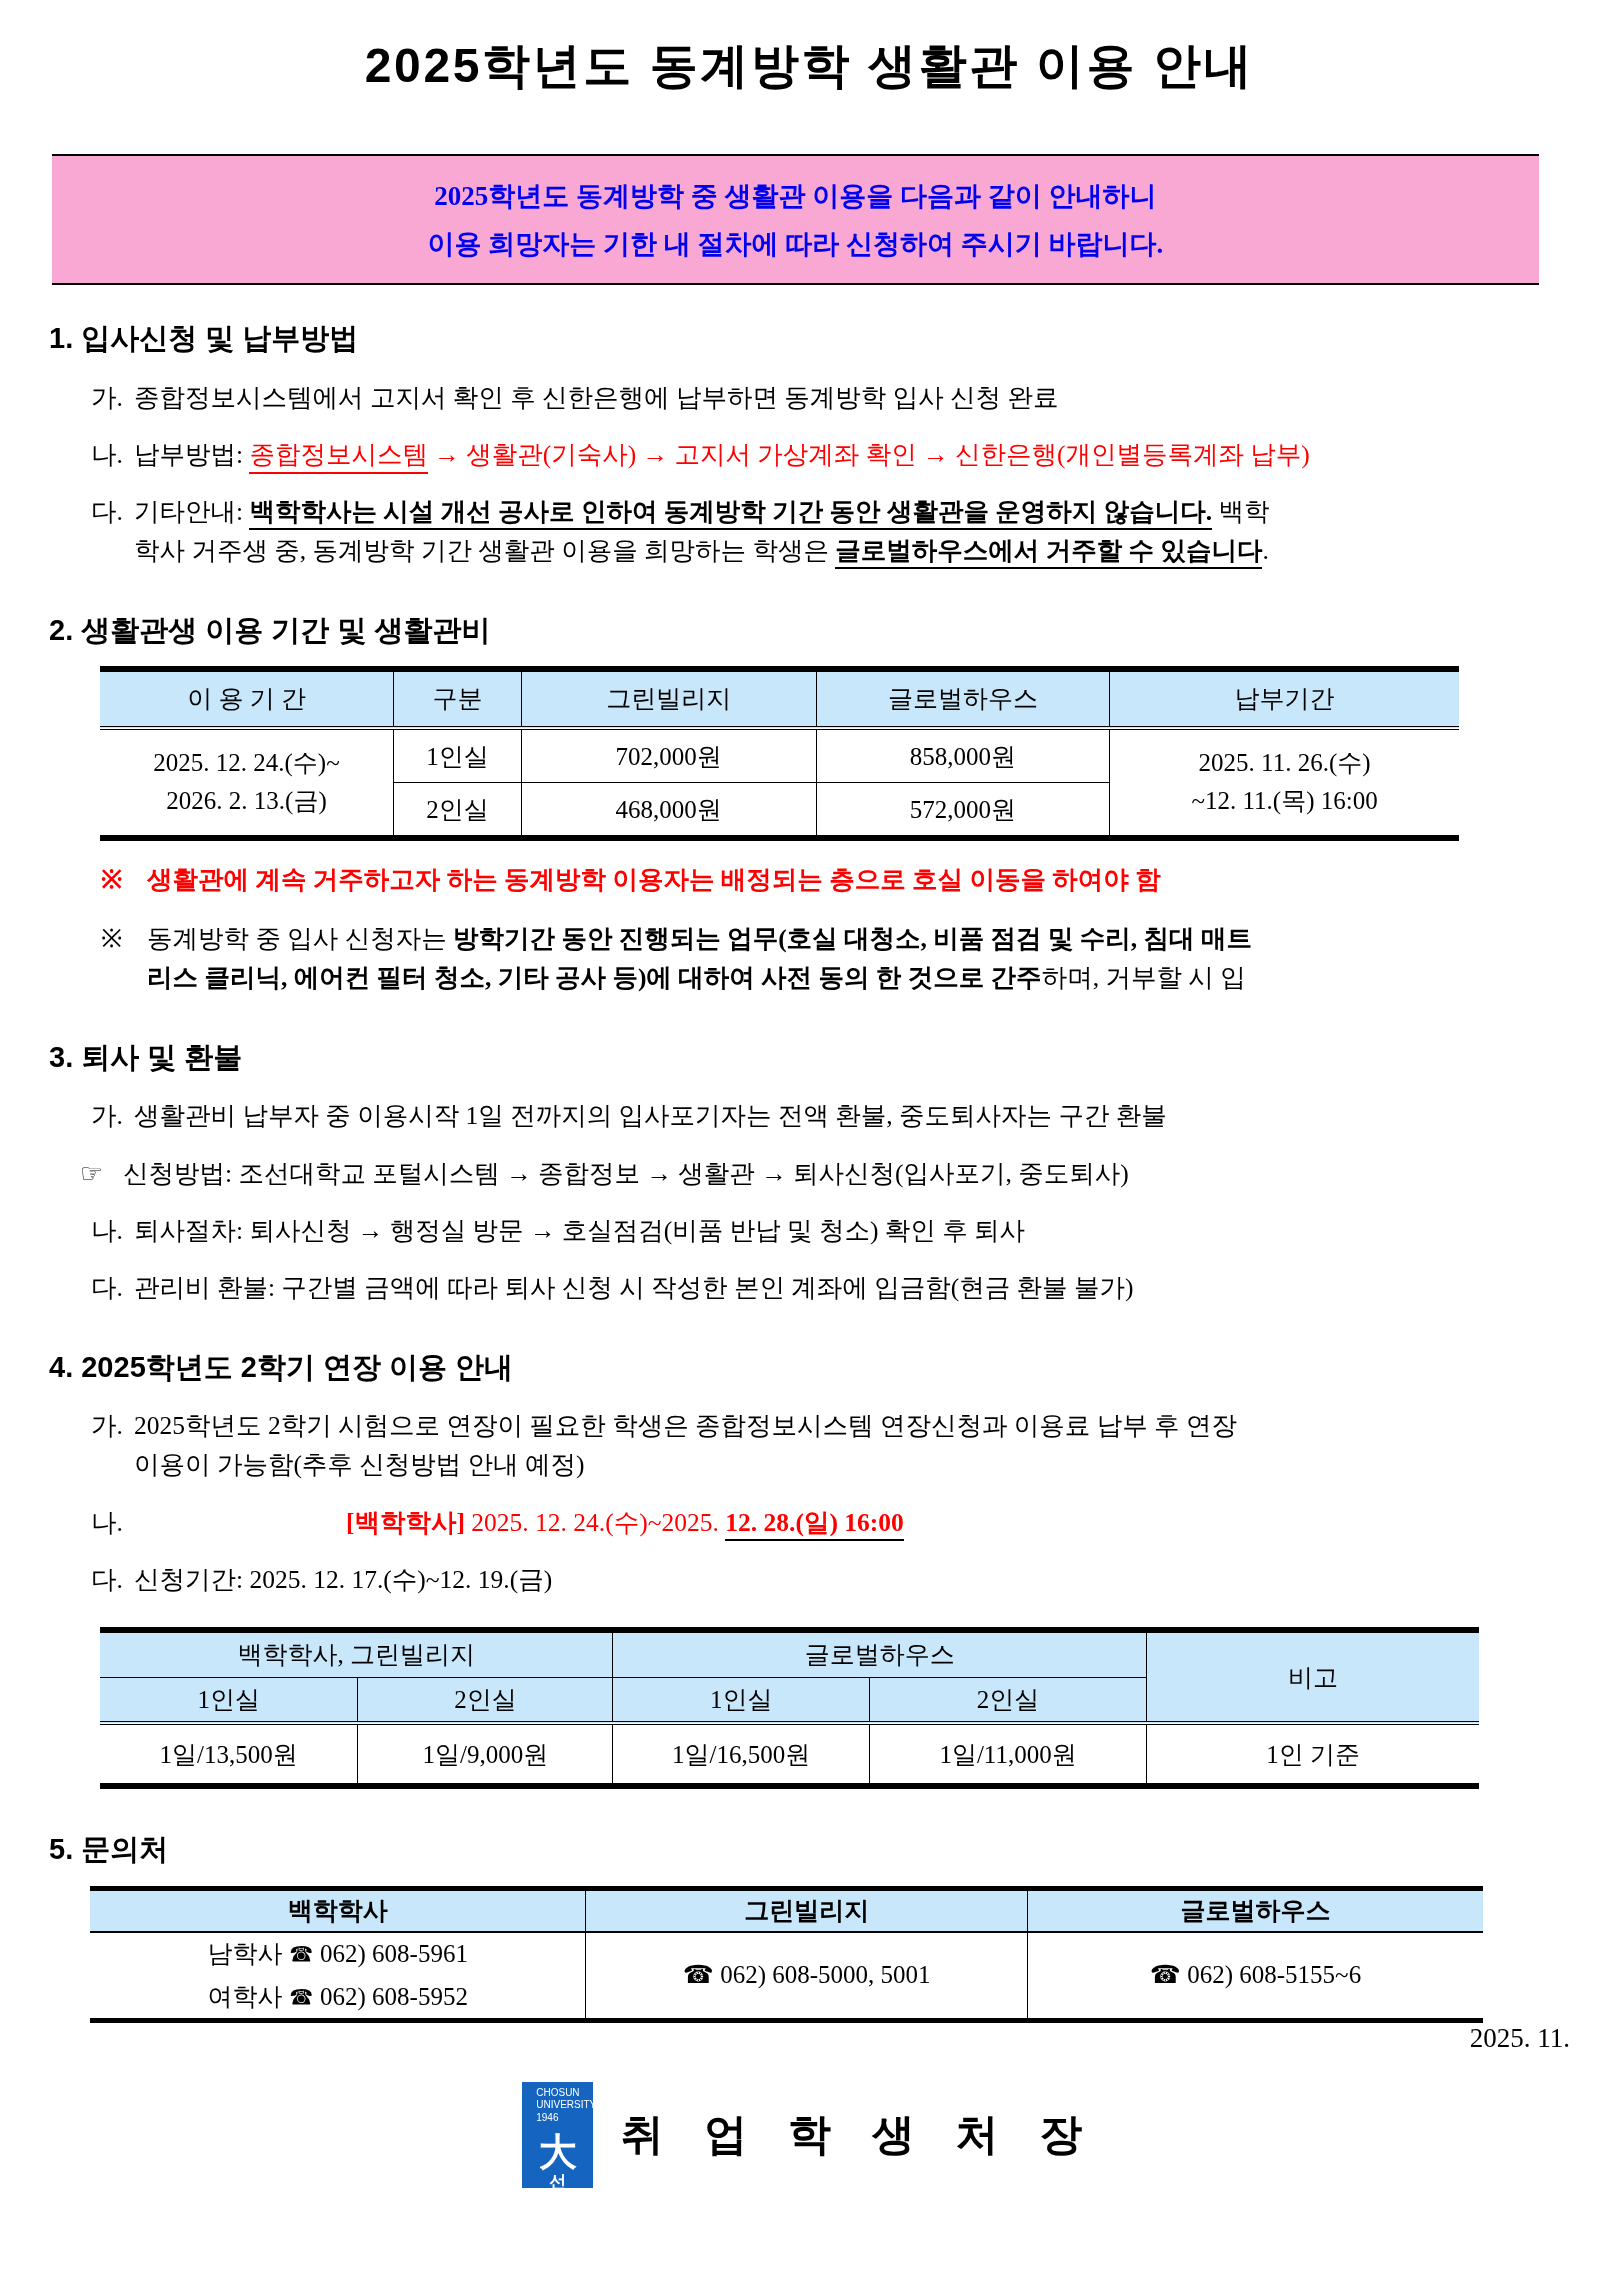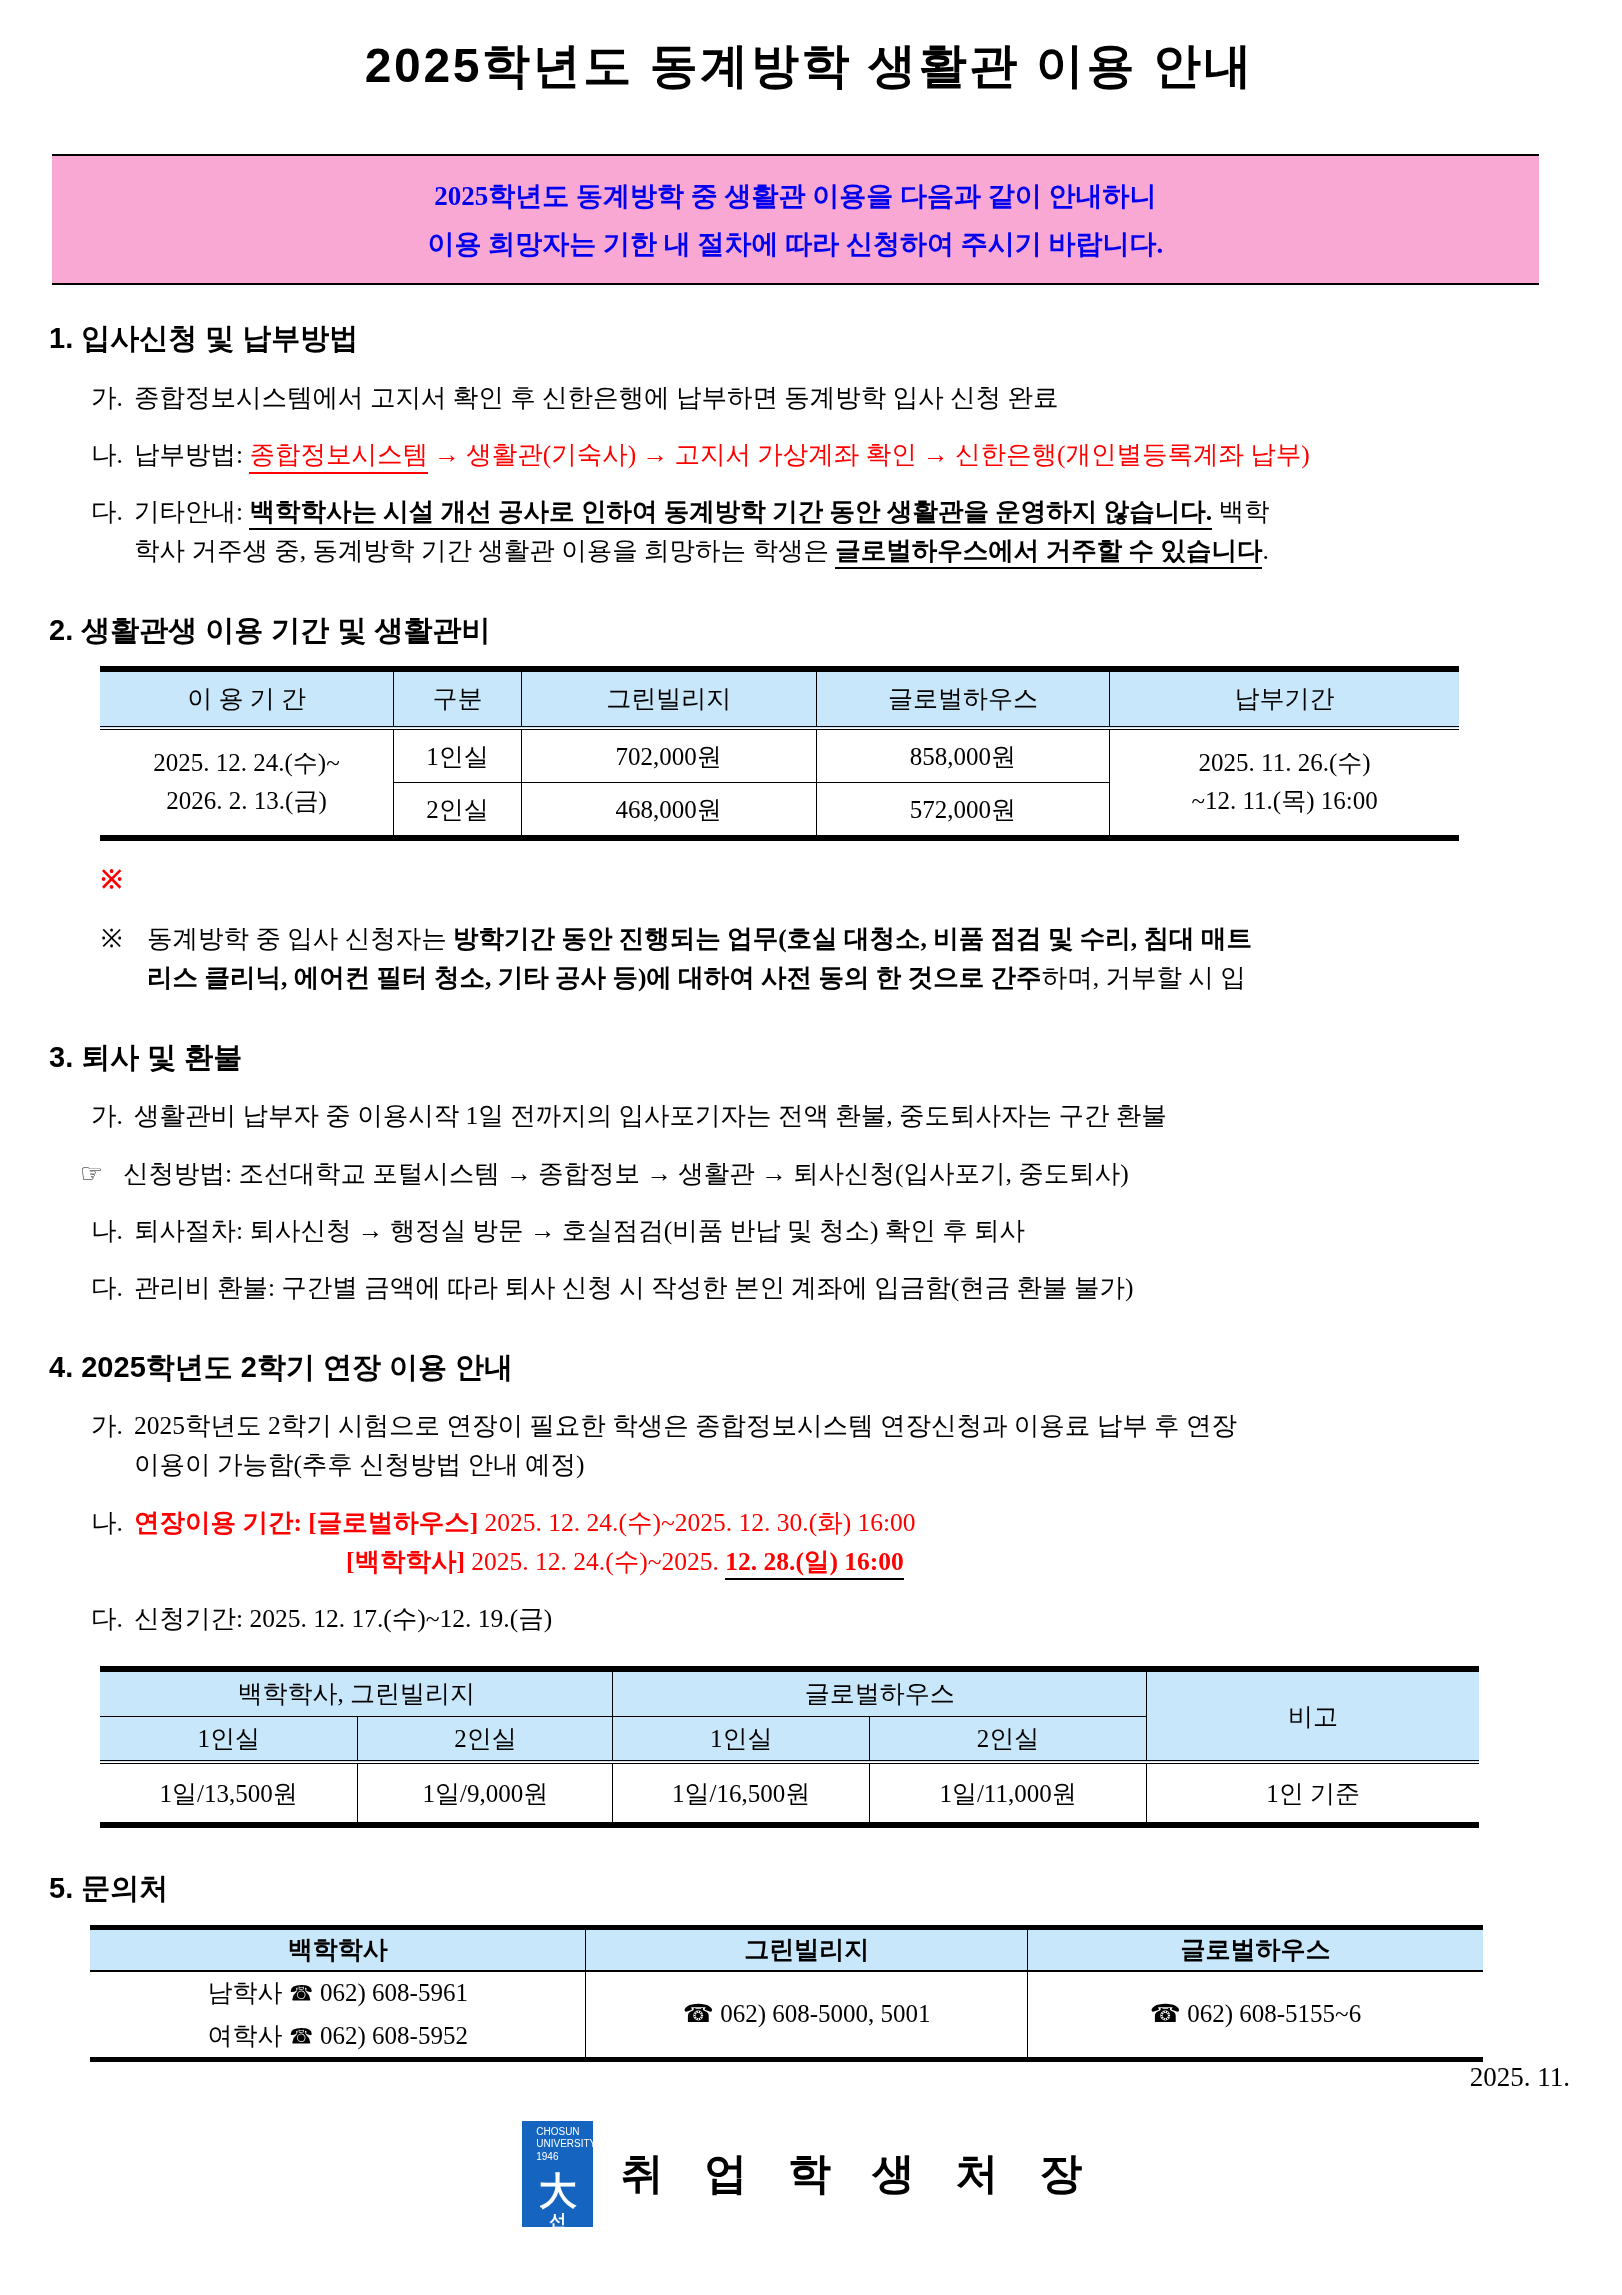--- a/index.html
+++ b/index.html
@@ -176,20 +176,23 @@
     <tr>
       <td class="vline">2인실</td>
       <td class="vline">468,000원</td>
       <td class="vline">572,000원</td>
     </tr>
   </tbody>
     </table>
 
   <div class="note">
     <div class="marker red b">※</div>
+    <div class="content">
+        <div class="line red b">생활관에 계속 거주하고자 하는 동계방학 이용자는 배정되는 층으로 호실 이동을 하여야 함</div>
+      </div>
   </div>
 
   <div class="note">
     <div class="marker">※</div>
     <div class="content">
       <div class="line"><span>동계방학 중 입사 신청자는 </span><span class="b">방학기간 동안 진행되는 업무(호실 대청소, 비품 점검 및 수리, 침대 매트</span></div>
       <div class="line"><span class="b">리스 클리닉, 에어컨 필터 청소, 기타 공사 등)에 대하여 사전 동의 한 것으로 간주</span><span>하며, 거부할 시 입</span></div>
     </div>
   </div>
 
@@ -229,21 +232,20 @@
     <div class="lbl">가.</div>
     <div class="content">
       <div class="line">2025학년도 2학기 시험으로 연장이 필요한 학생은 종합정보시스템 연장신청과 이용료 납부 후 연장</div>
       <div class="line">이용이 가능함(추후 신청방법 안내 예정)</div>
     </div>
   </div>
 
   <div class="item">
     <div class="lbl">나.</div>
     <div class="content">
-      <div class="line"><span class="red b">연장이용 기간: </span><span class="red b">[글로벌하우스]</span><span class="red"> 2025. 12. 24.(수)~2025. 12. 30.(화) 16:00</span></div>
       <div class="line indent-baek"><span class="red b">[백학학사]</span><span class="red"> 2025. 12. 24.(수)~2025. </span><span class="red b u-black">12. 28.(일) 16:00</span></div>
     </div>
   </div>
 
   <div class="item">
     <div class="lbl">다.</div>
     <div class="content">
         <div class="line">신청기간: 2025. 12. 17.(수)~12. 19.(금)</div>
       </div>
   </div>

